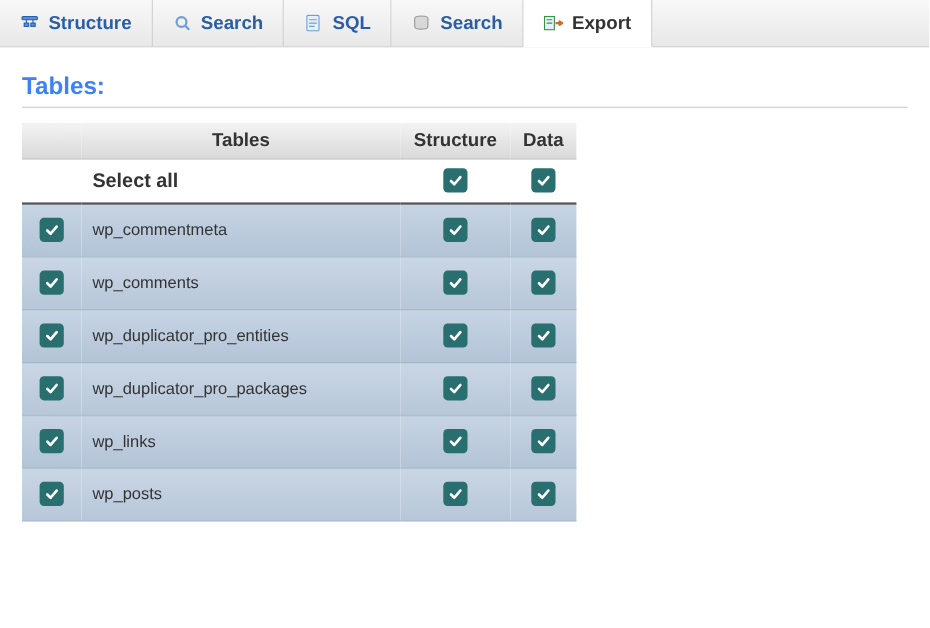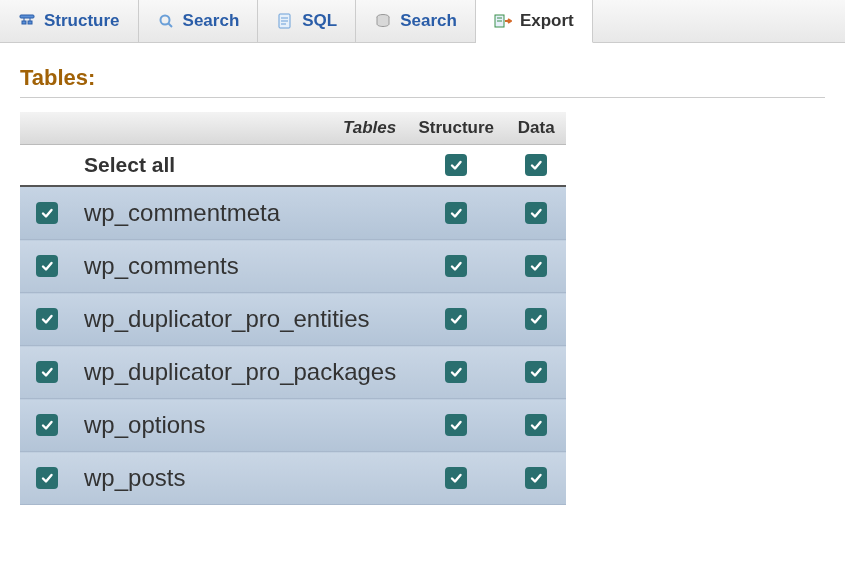--- a/index.html
+++ b/index.html
@@ -47,64 +47,64 @@
   }
   .icon svg { display: block; }
 
   
   .section {
     padding: 22px 20px 10px 20px;
   }
   .section h2 {
     font-size: 22px;
     font-weight: 700;
-    color: #a16207;
+    color: #3b82f6;
     border-bottom: 1px solid #ccc;
     padding-bottom: 6px;
     margin-bottom: 14px;
   }
 
   
   table {
     border-collapse: collapse;
     width: auto;
   }
   thead th {
     background: linear-gradient(#f3f3f3, #d9d9d9);
     font-weight: 700;
     font-size: 17px;
     padding: 6px 10px;
     text-align: center;
     border-bottom: 1px solid #bbb;
   }
   thead th.checkbox-col { width: 54px; }
-  thead th.name-col { width: 290px; text-align: right; font-style: italic; }
+  thead th.name-col { width: 290px; text-align: center; }
   thead th.struct-col { width: 100px; }
   thead th.data-col { width: 60px; }
 
   tbody tr.select-all-row td {
     background: #fff;
     border-bottom: 2px solid #555;
     padding: 8px 10px;
     font-weight: 700;
   }
   tbody tr.data-row td {
     background: #c0cfe0;
     background: linear-gradient(#c6d4e4, #b3c4d7);
     padding: 12px 10px;
     border-bottom: 1px solid #a8b8cc;
   }
   tbody tr.data-row:nth-child(odd) td {
     background: linear-gradient(#c9d6e5, #b7c7d9);
   }
   tbody td.checkbox-col { text-align: center; width: 54px; }
-  tbody td.name-col { text-align: left; font-size: 24px; width: 290px; }
+  tbody td.name-col { text-align: left; font-size: 15px; width: 290px; }
   tbody td.struct-col { text-align: center; width: 100px; }
   tbody td.data-col { text-align: center; width: 60px; }
-  tbody tr.select-all-row td.name-col { font-size: 21px; }
+  tbody tr.select-all-row td.name-col { font-size: 18px; }
 
   
   .cbx {
     display: inline-flex;
     width: 22px;
     height: 22px;
     border-radius: 4px;
     background: #2a6f6f;
     align-items: center;
     justify-content: center;
@@ -276,21 +276,21 @@
                 <path d="M3 7.5 L6 10.5 L11.5 4" fill="none" stroke="#fff" stroke-width="2.4" stroke-linecap="round" stroke-linejoin="round"></path>
               </svg>
             </span></td>
         </tr>
         <tr class="data-row">
           <td class="checkbox-col"><span class="cbx">
               <svg width="14" height="14" viewBox="0 0 14 14">
                 <path d="M3 7.5 L6 10.5 L11.5 4" fill="none" stroke="#fff" stroke-width="2.4" stroke-linecap="round" stroke-linejoin="round"></path>
               </svg>
             </span></td>
-          <td class="name-col">wp_options</td>
+          <td class="name-col">wp_links</td>
           <td class="struct-col"><span class="cbx">
               <svg width="14" height="14" viewBox="0 0 14 14">
                 <path d="M3 7.5 L6 10.5 L11.5 4" fill="none" stroke="#fff" stroke-width="2.4" stroke-linecap="round" stroke-linejoin="round"></path>
               </svg>
             </span></td>
           <td class="data-col"><span class="cbx">
               <svg width="14" height="14" viewBox="0 0 14 14">
                 <path d="M3 7.5 L6 10.5 L11.5 4" fill="none" stroke="#fff" stroke-width="2.4" stroke-linecap="round" stroke-linejoin="round"></path>
               </svg>
             </span></td>

